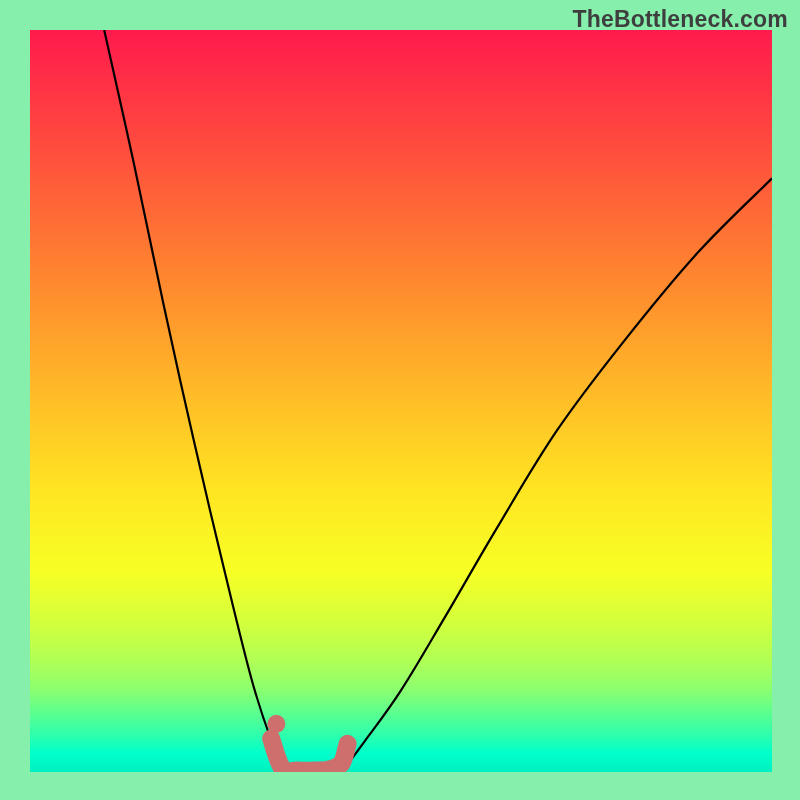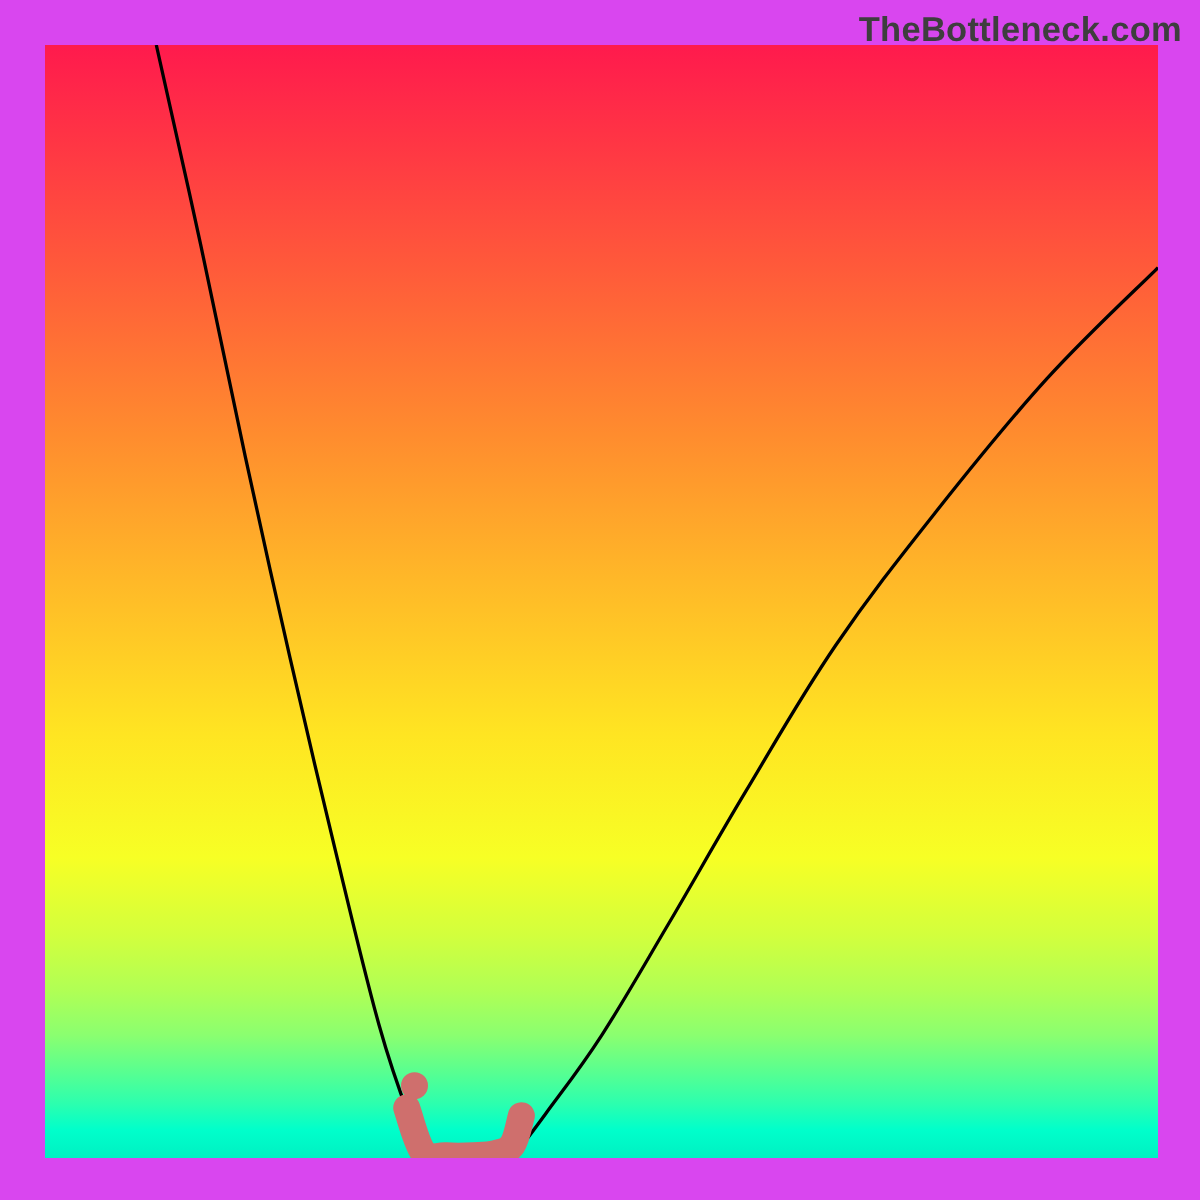--- a/index.html
+++ b/index.html
@@ -8,21 +8,21 @@
     width: 800px;
     height: 800px;
     background: #000;
     font-family: Arial, Helvetica, sans-serif;
     overflow: hidden;
   }
   .frame {
     position: absolute;
     left: 0; top: 0;
     width: 800px; height: 800px;
-    background: #d946ef;
+    background: #86efac;
   }
   .plot-area {
     position: absolute;
     left: 30px;
     top: 30px;
     width: 742px;
     height: 742px;
     overflow: hidden;
   }
   .gradient-bg {

